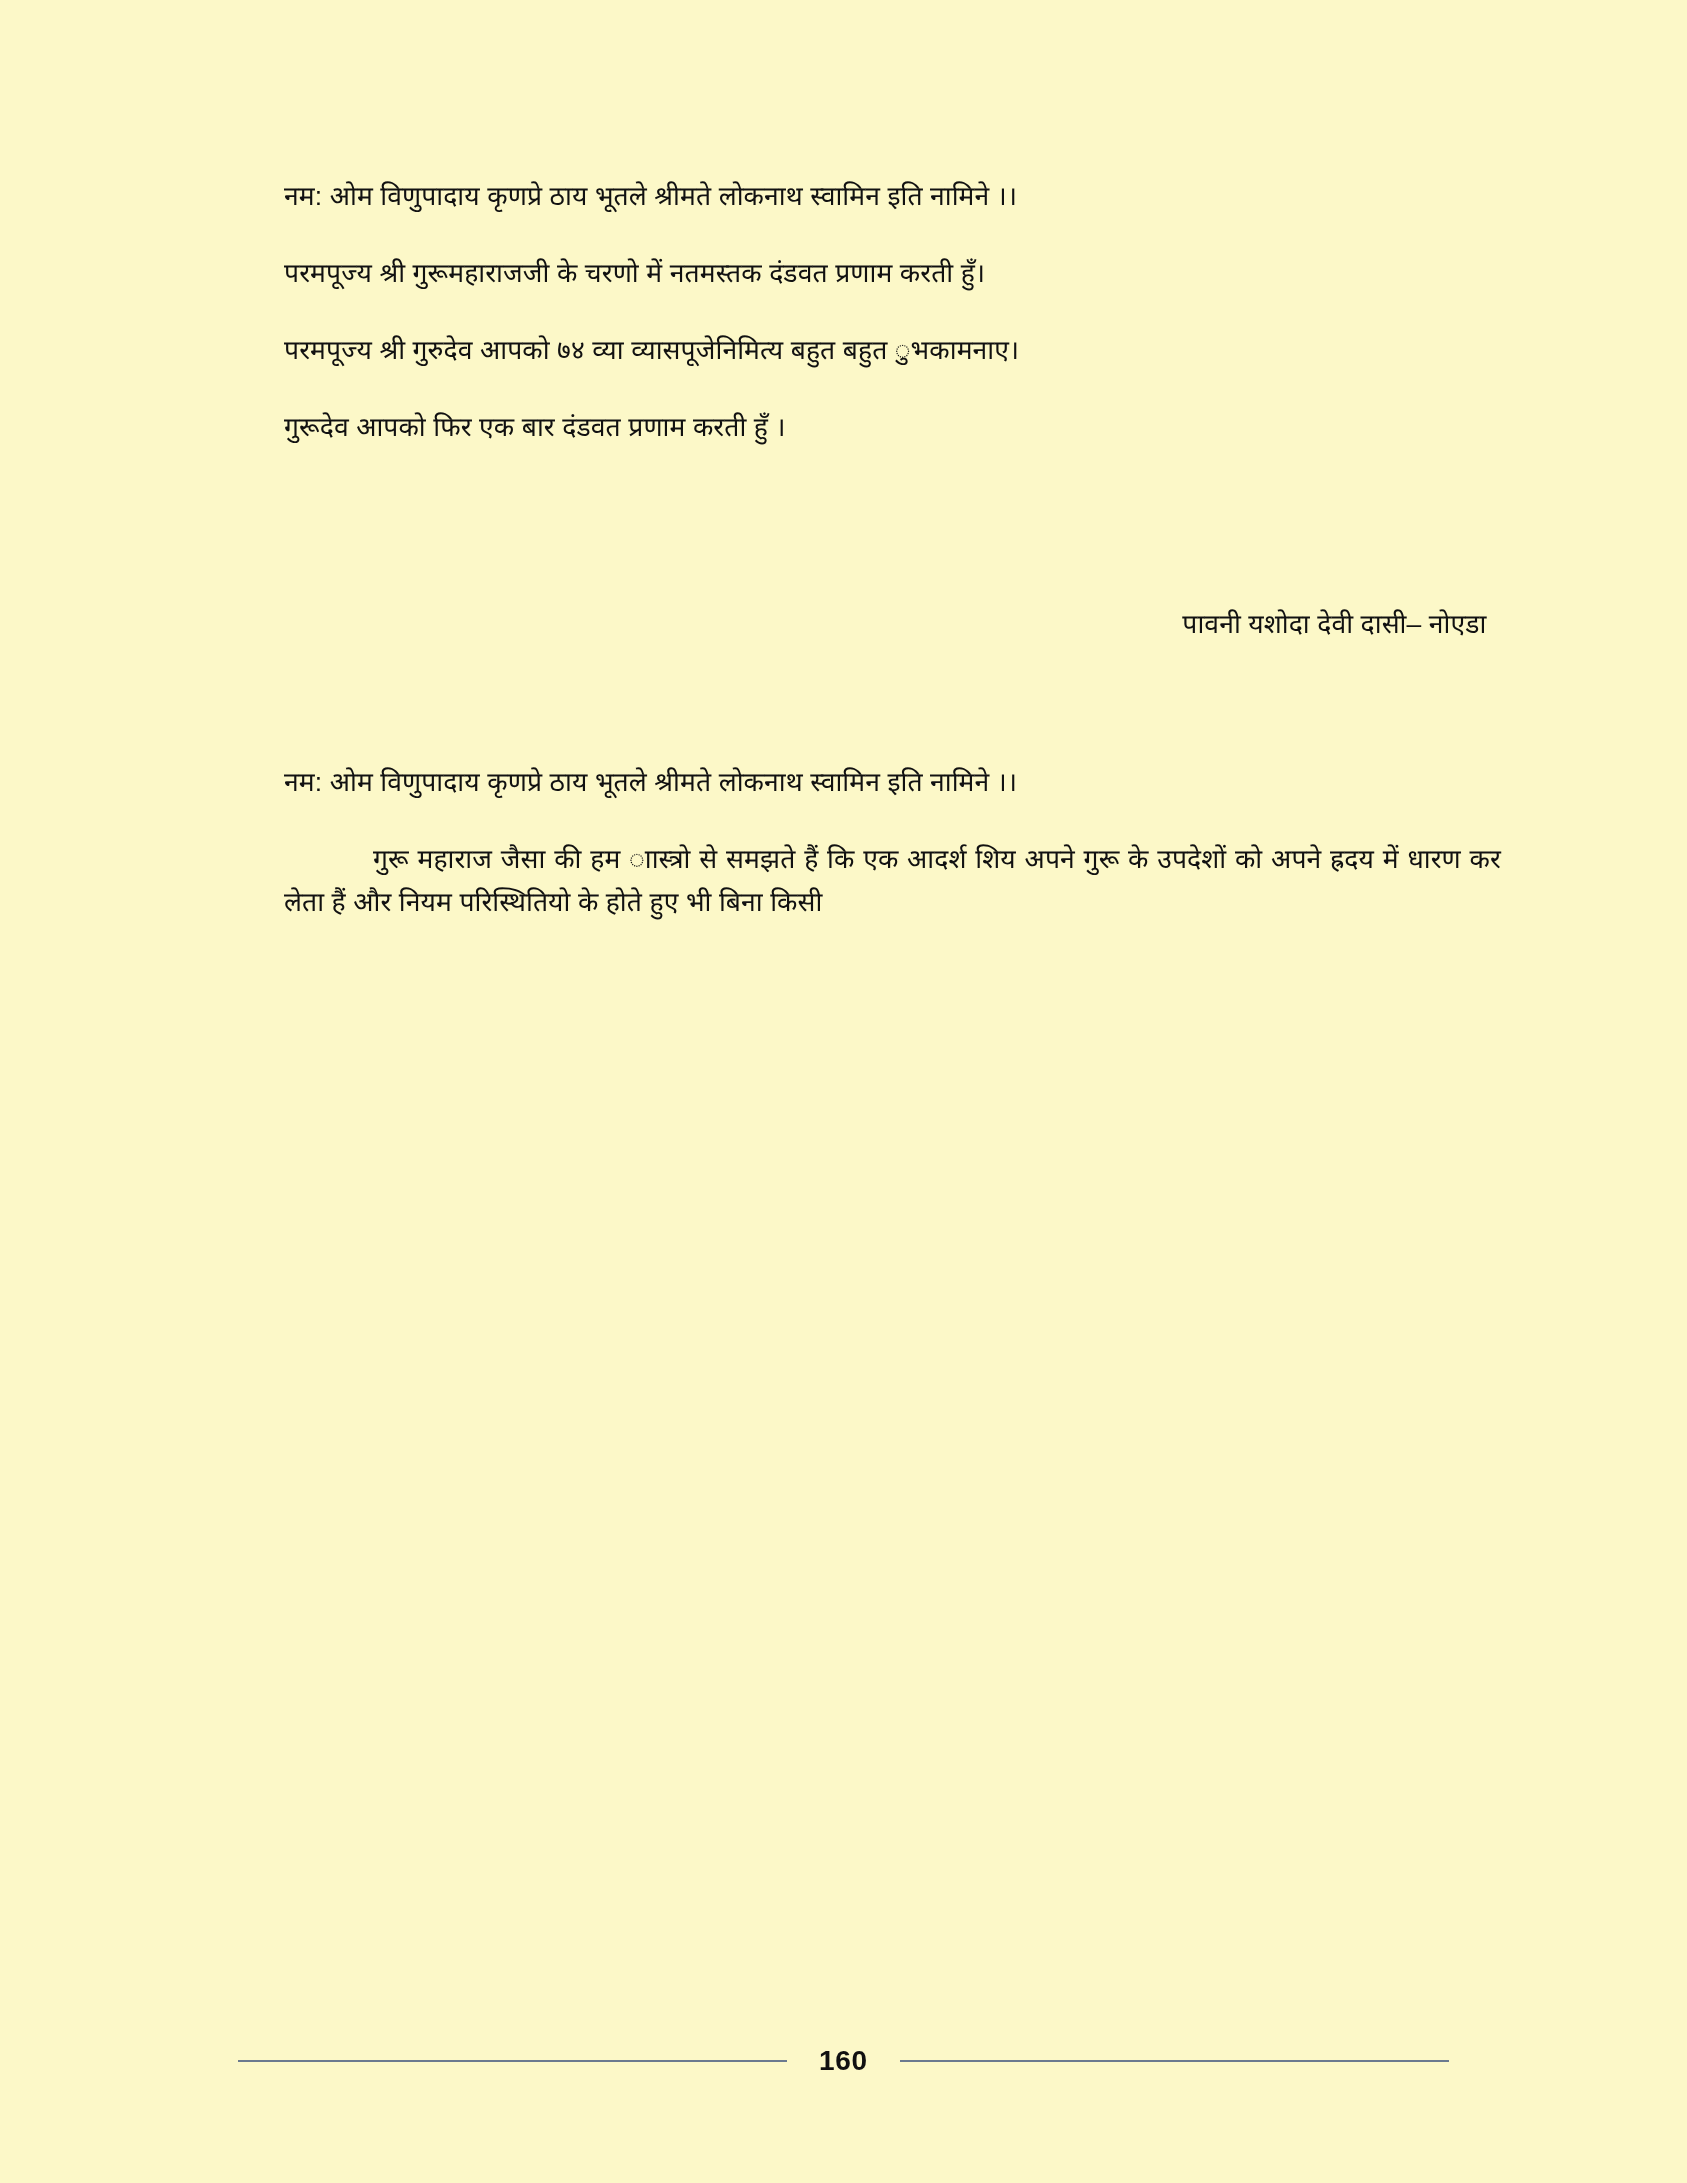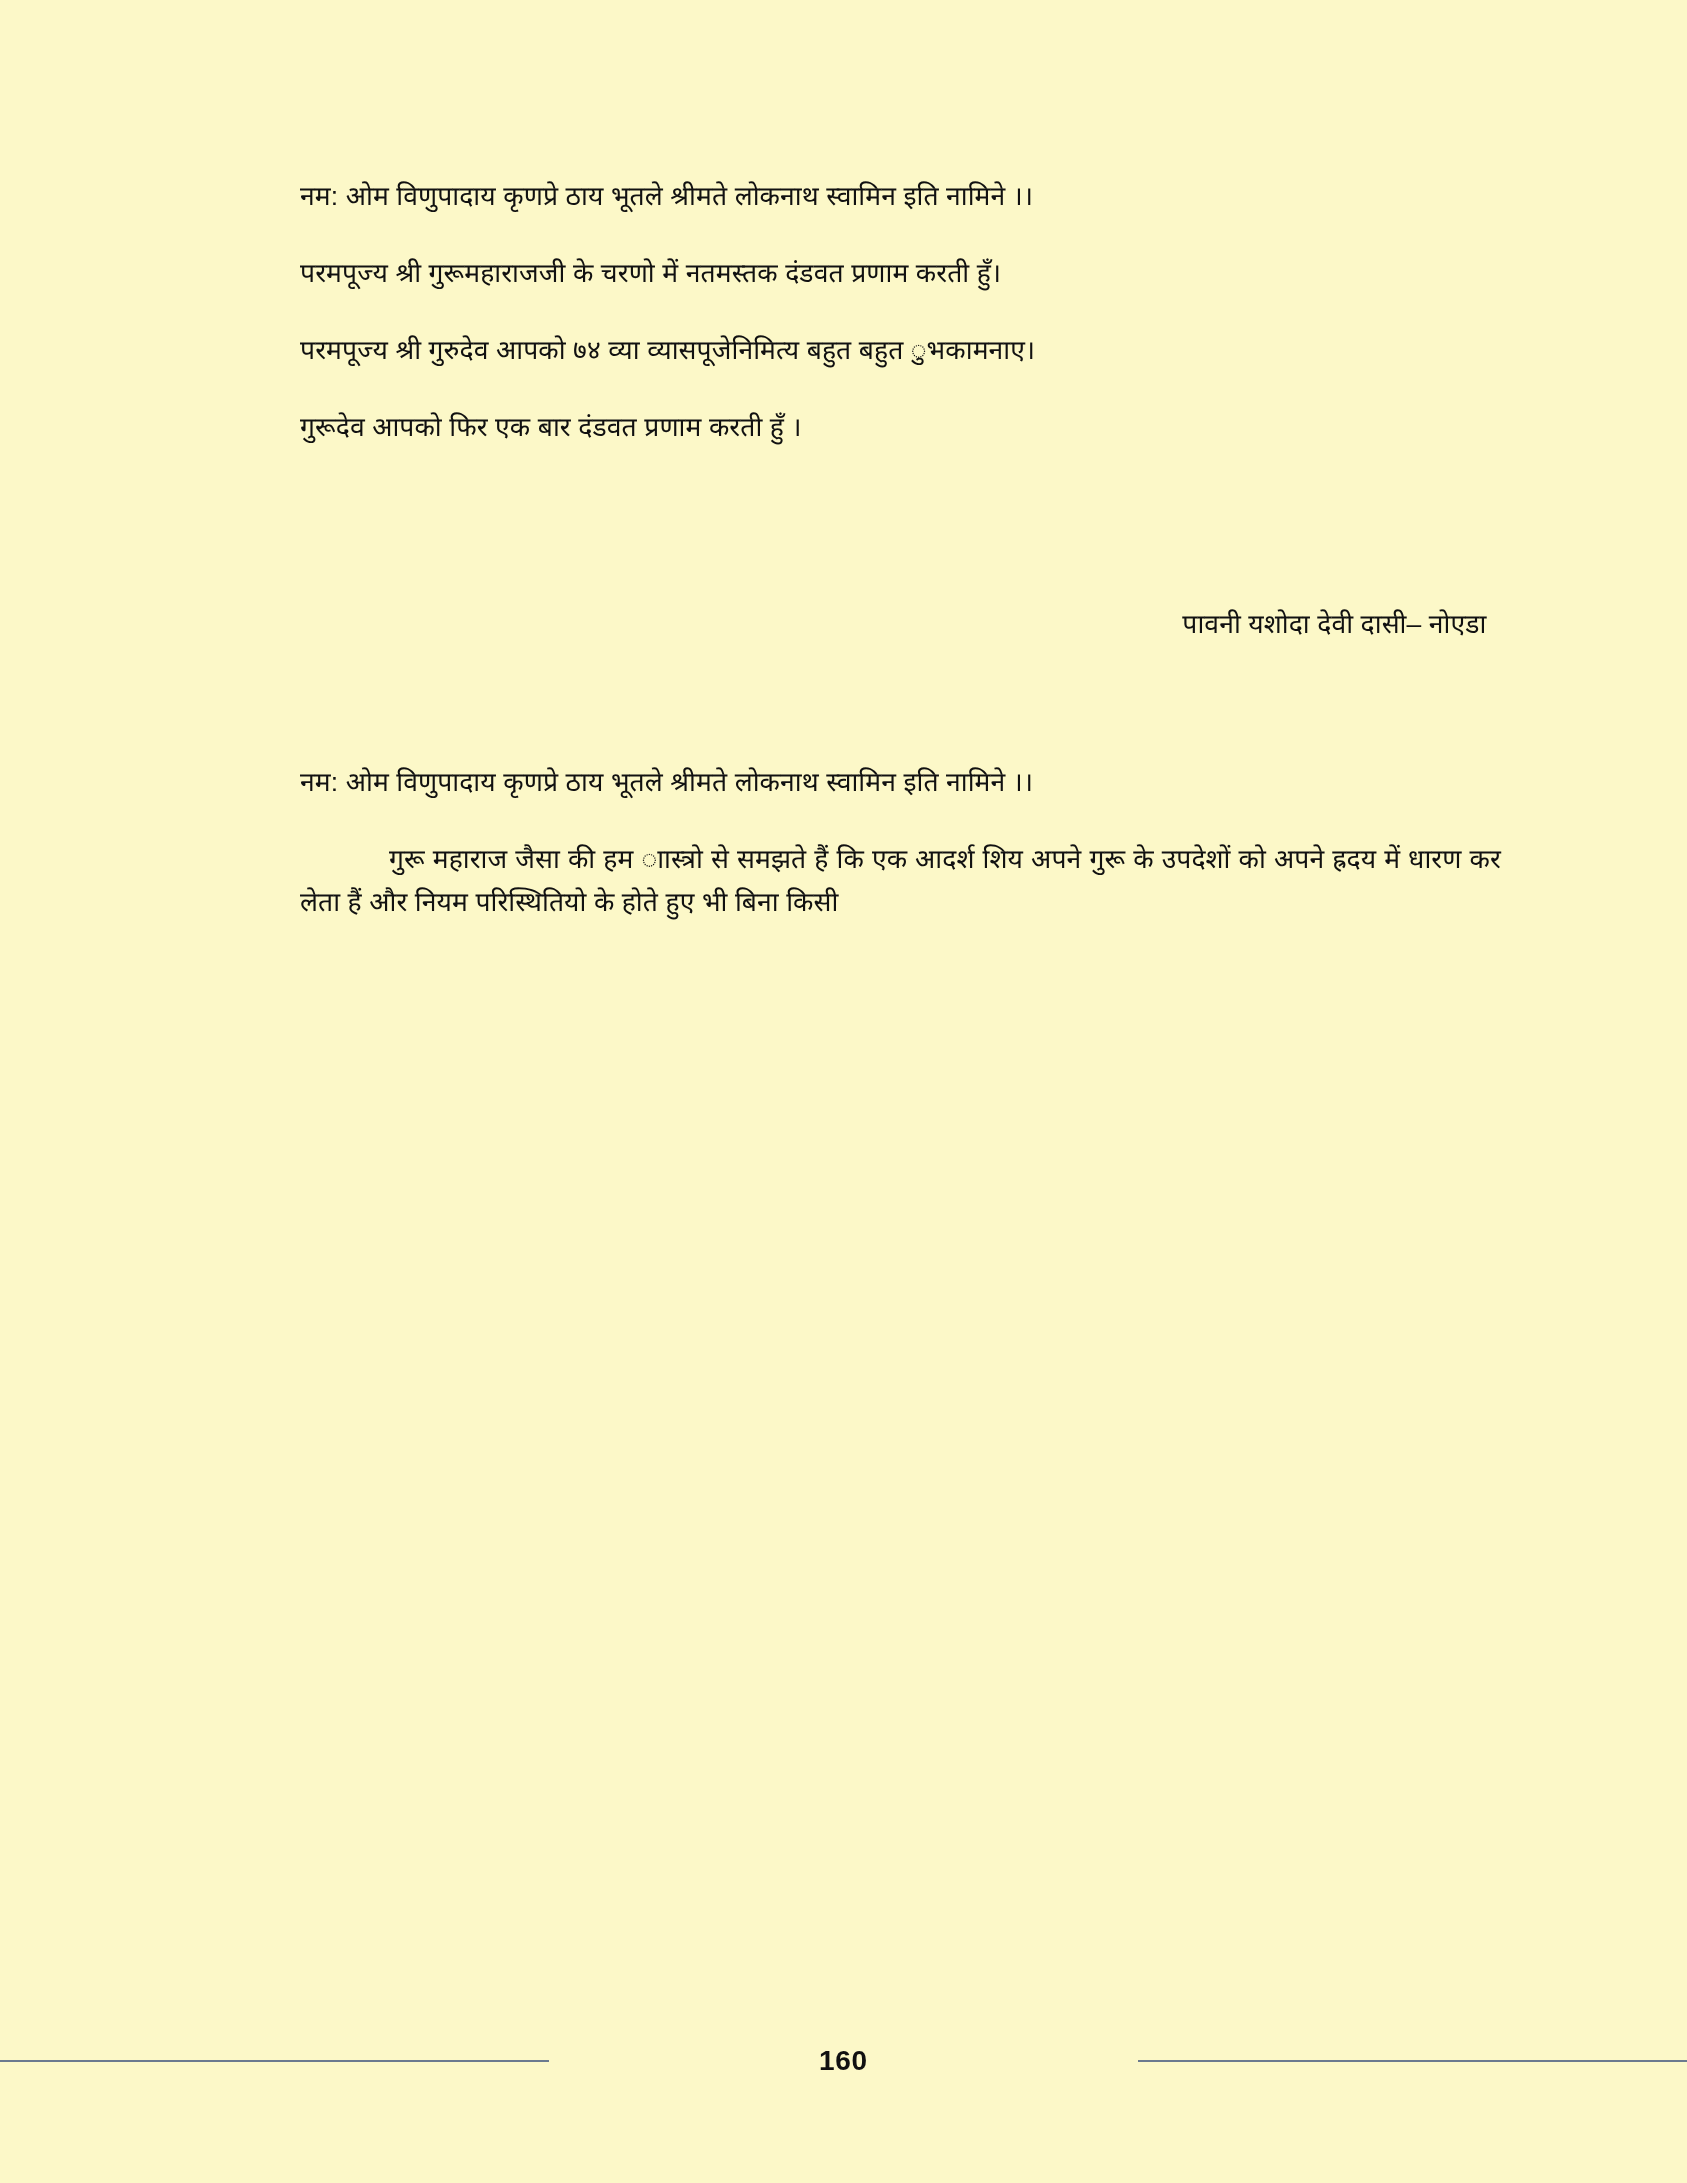--- a/index.html
+++ b/index.html
@@ -24,21 +24,21 @@
     box-sizing: border-box;
     padding: 0;
   }
   .content {
     position: absolute;
     left: 284px;
     top: 175px;
     width: 1217px;
   }
   p {
-    margin: 0 0 38px 16px;
+    margin: 0 0 38px 0;
     font-size: 26.5px;
     line-height: 1.62;
     color: #111;
     letter-spacing: 0.1px;
   }
   p.justified {
     text-align: justify;
     text-justify: inter-word;
   }
   p.indent {
@@ -67,21 +67,21 @@
     padding-right: 14.6px;
     margin-bottom: 0;
   }
   .footer {
     position: absolute;
     left: 0;
     bottom: 106px;
     width: 1687px;
     display: flex;
     align-items: center;
-    justify-content: space-between;
+    justify-content: center;
     gap: 7px;
   }
   .footer .rule {
     height: 2px;
     background: #6b7a8f;
     flex: 0 0 auto;
     width: 549px;
   }
   .footer .pageno {
     font-size: 28px;

